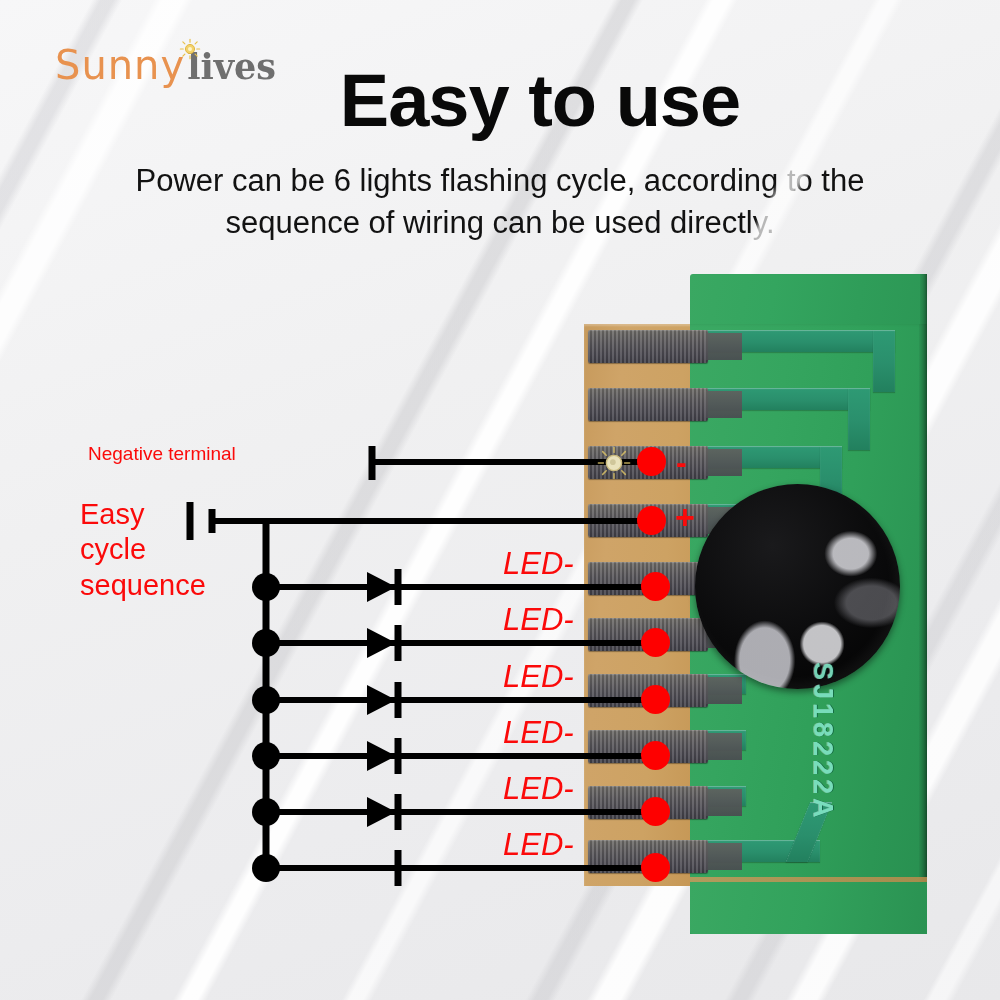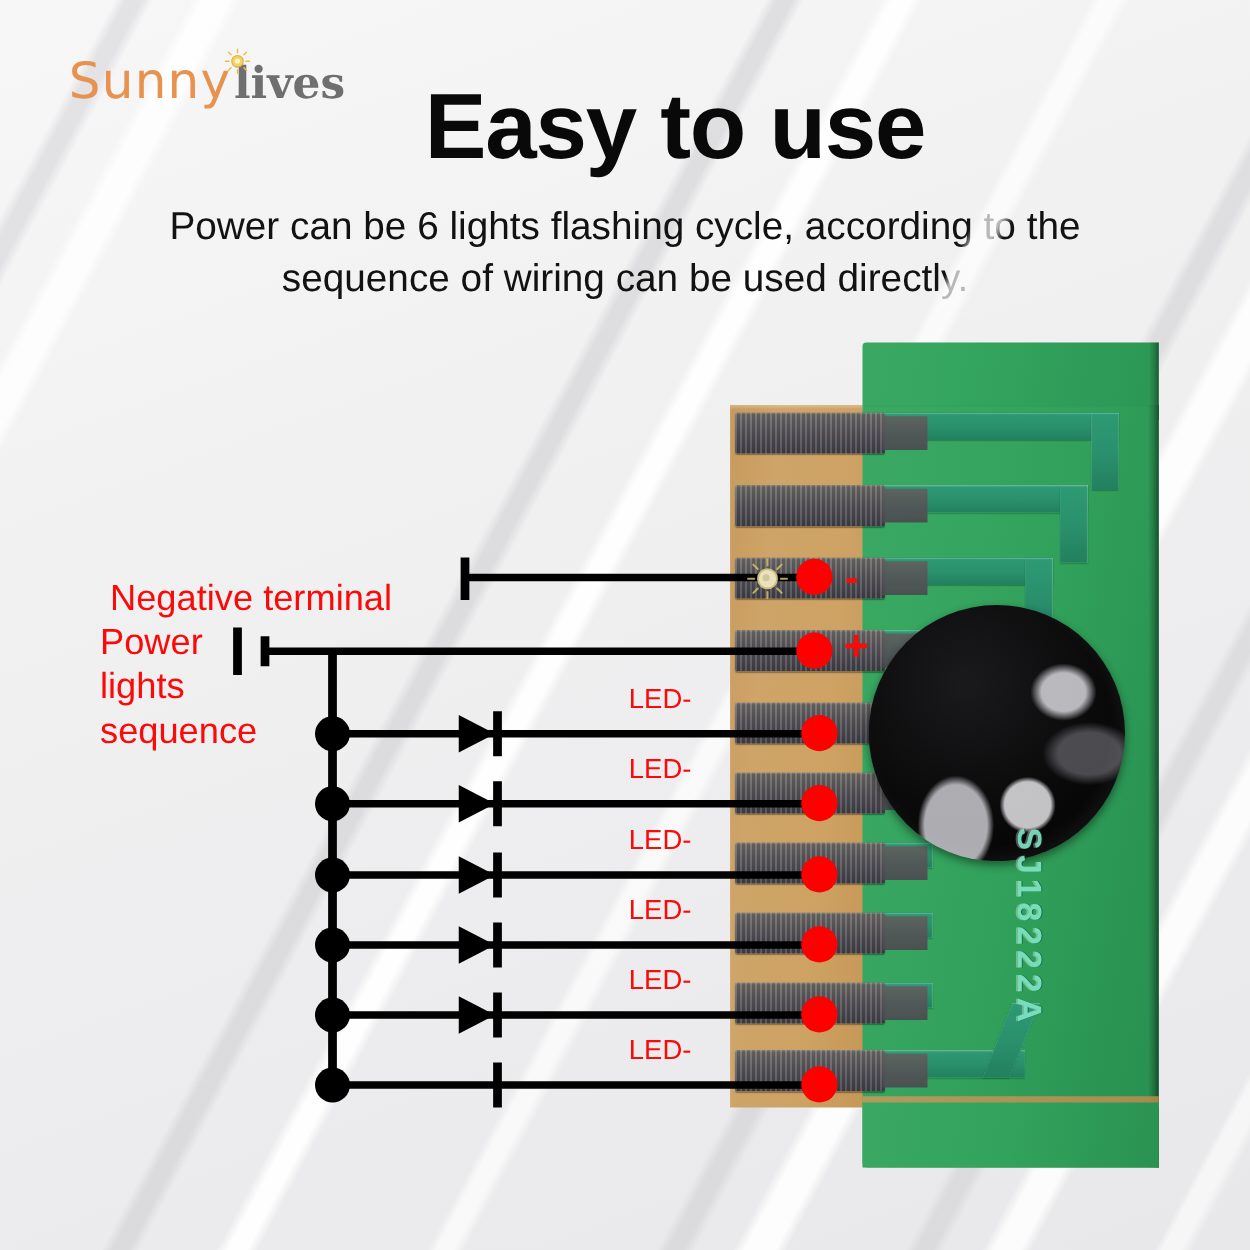--- a/index.html
+++ b/index.html
@@ -176,23 +176,23 @@
     opacity:.92;
   }
 
   
   #schematic{ position:absolute; inset:0; z-index:5; }
   .lbl{
     position:absolute;
     font-family:"Liberation Sans", sans-serif;
     color:#fb0a0a; font-weight:400; white-space:nowrap;
   }
-  .lbl-neg{ left:88px; top:443px; font-size:29px;margin-top:20px; }
+  .lbl-neg{ left:88px; top:443px; font-size:19px; }
   .lbl-pos{ left:80px; top:497px; font-size:29px; line-height:1.22; }
-  .lbl-led{ font-size:22px; }
+  .lbl-led{ font-size:31px;font-style:italic; }
 
   .red-dot{
     position:absolute; width:29px; height:29px; border-radius:50%;
     background:#fe0000; z-index:7;
   }
   .sign{
     position:absolute; color:#fb0a0a; font-weight:700;
     font-family:"Liberation Sans", sans-serif; z-index:7;
   }
   
@@ -346,22 +346,22 @@
           <line x1="398" y1="794" x2="398" y2="830" stroke="#000" stroke-width="7"></line>
         </g>
         <g>
           <line x1="398" y1="850" x2="398" y2="886" stroke="#000" stroke-width="7"></line>
         </g>
       </g>
     </svg>
 
     <div class="lbl lbl-neg">Negative terminal</div>
     <div class="lbl lbl-pos">
-      <div>Power</div>
-      <div>lights</div>
+      <div>Easy</div>
+      <div>cycle</div>
       <div>sequence</div>
     </div>
 
     <div class="lbl lbl-led" style="left:503px; top:546px;">LED-</div>
     <div class="lbl lbl-led" style="left:503px; top:602px;">LED-</div>
     <div class="lbl lbl-led" style="left:503px; top:659px;">LED-</div>
     <div class="lbl lbl-led" style="left:503px; top:715px;">LED-</div>
     <div class="lbl lbl-led" style="left:503px; top:771px;">LED-</div>
     <div class="lbl lbl-led" style="left:503px; top:827px;">LED-</div>
 

